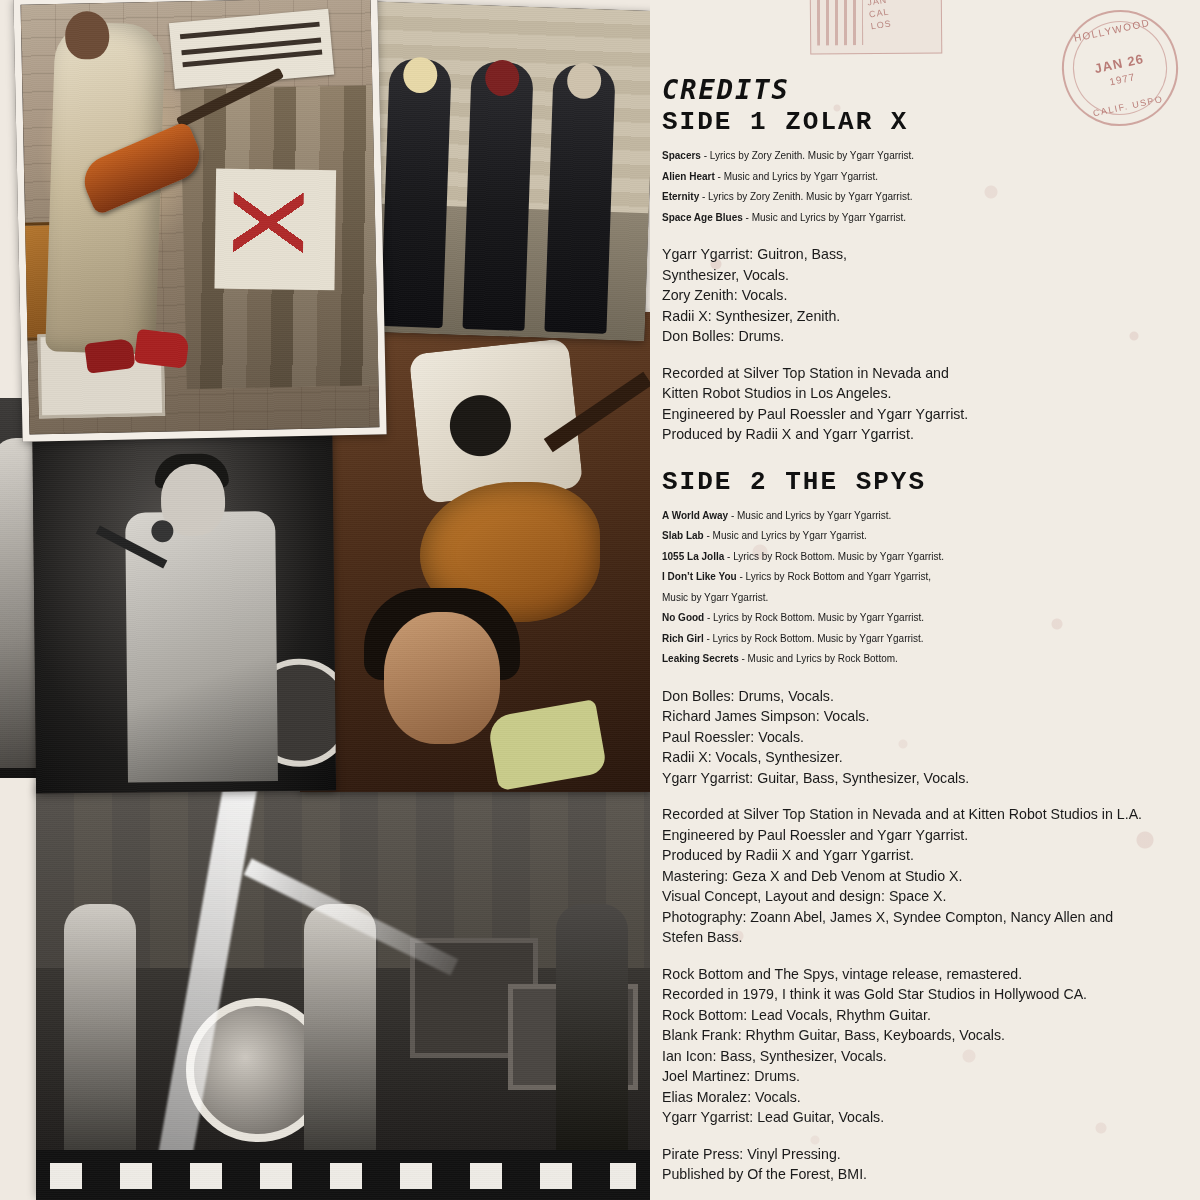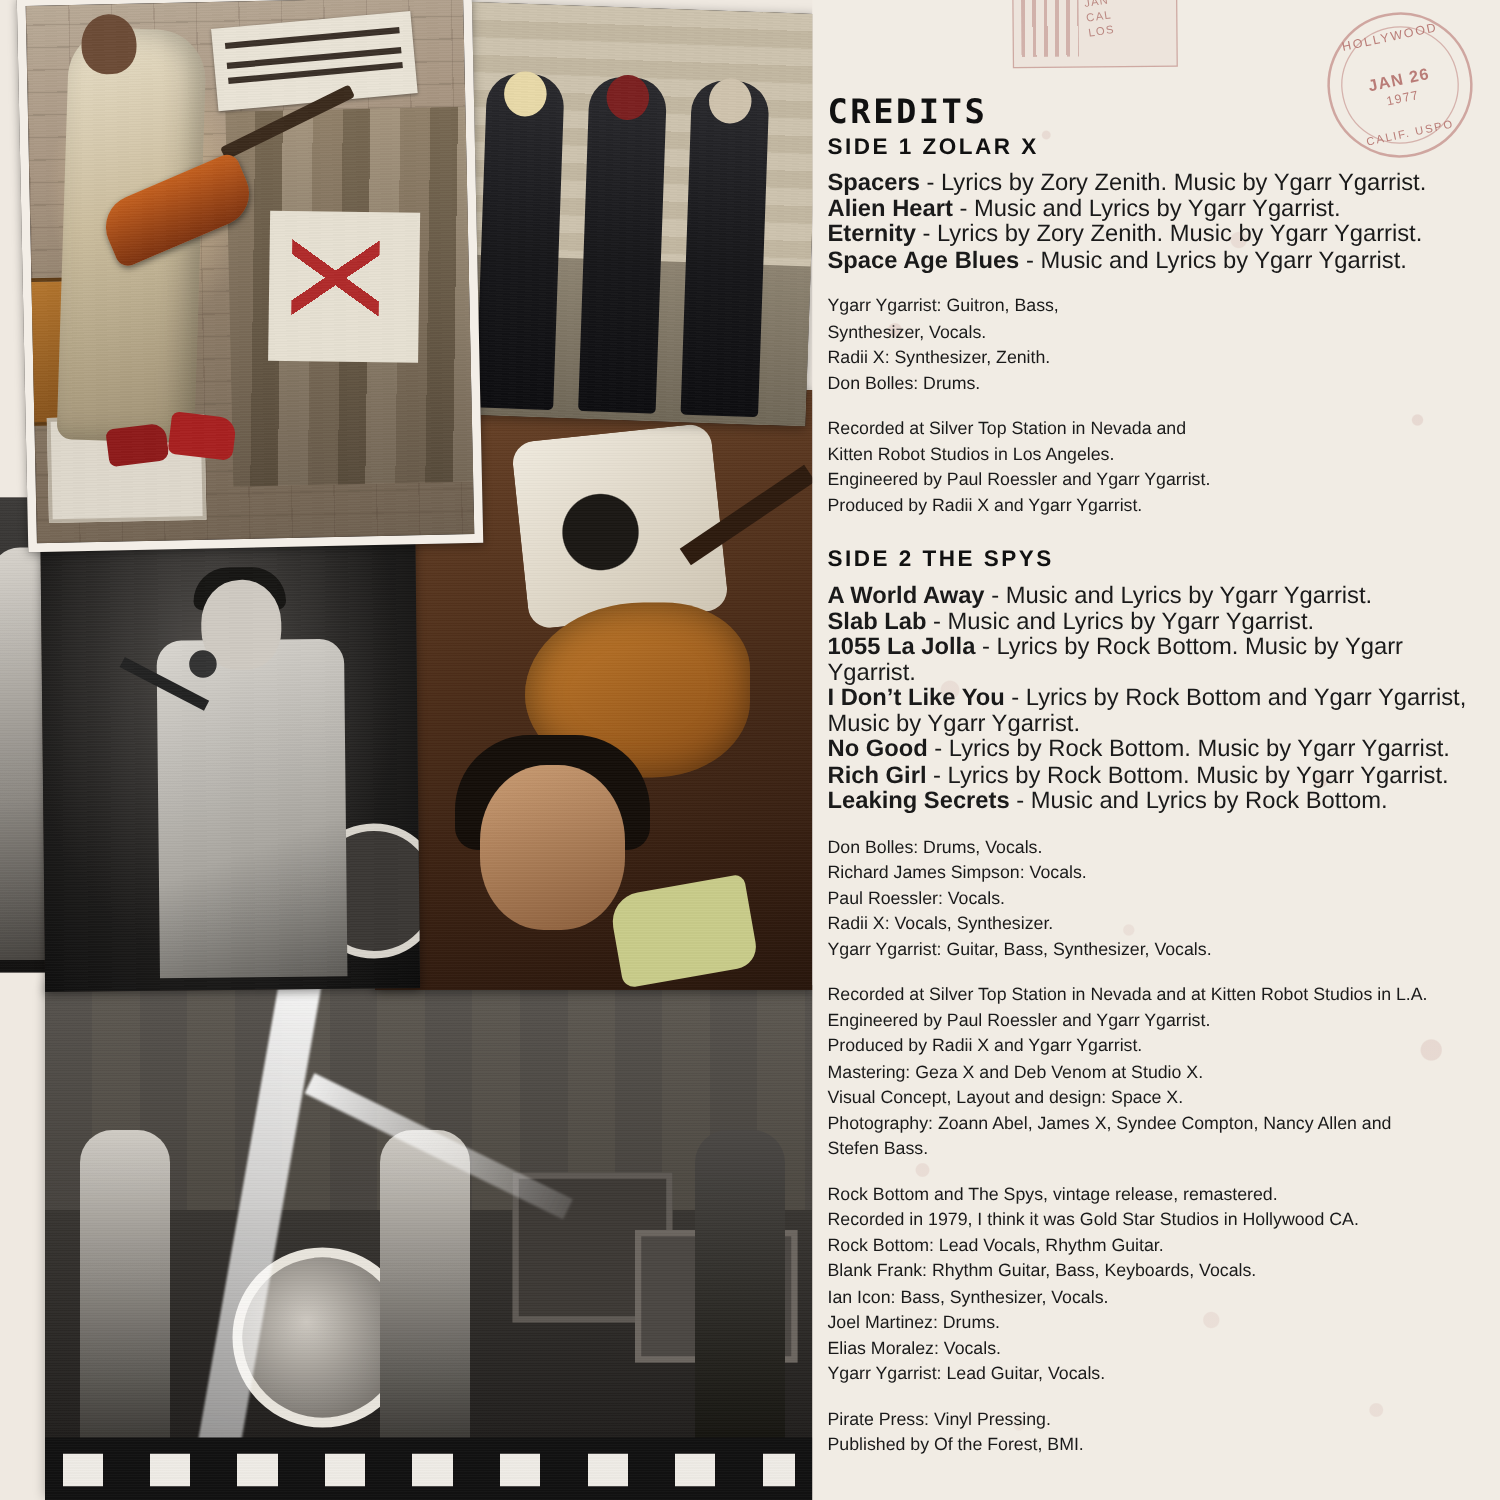--- a/index.html
+++ b/index.html
@@ -373,33 +373,34 @@
     left: 12px; top: 74px; right: 16px;
     color: #151515;
   }
   h1.credits {
     margin: 0 0 2px 0;
     font-family: "DejaVu Sans Mono", monospace;
     font-size: 27px;
     font-weight: bold;
     letter-spacing: 2px;
     color: #111;
+    font-style: italic;
   }
   h2.side {
     margin: 0 0 9px 0;
-    font-family: Liberation Sans, sans-serif;
-    font-size: 18px;
+    font-family: Liberation Mono, monospace;
+    font-size: 26px;
     font-weight: bold;
     letter-spacing: 2px;
     color: #111;
   }
   h2.side.second { margin-top: 0; }
   .tracklist { margin: 0 0 16px 0; }
   .track {
-    font-size: 19px;
+    font-size: 10px;
     line-height: 20.5px;
     color: #1a1a1a;
   }
   .track b { font-weight: bold; }
   .block {
     font-size: 14.2px;
     line-height: 20.5px;
     margin: 0 0 16px 0;
     color: #1a1a1a;
   }
@@ -533,20 +534,21 @@
           <b>Eternity</b><span> - Lyrics by Zory Zenith. Music by Ygarr Ygarrist.</span>
         </div>
         <div class="track">
           <b>Space Age Blues</b><span> - Music and Lyrics by Ygarr Ygarrist.</span>
         </div>
       </div>
 
       <div class="block">
         <span class="ln">Ygarr Ygarrist: Guitron, Bass,</span>
         <span class="ln">Synthesizer, Vocals.</span>
+        <span class="ln">Zory Zenith: Vocals.</span>
         <span class="ln">Radii X: Synthesizer, Zenith.</span>
         <span class="ln">Don Bolles: Drums.</span>
       </div>
 
       <div class="block">
         <span class="ln">Recorded at Silver Top Station in Nevada and</span>
         <span class="ln">Kitten Robot Studios in Los Angeles.</span>
         <span class="ln">Engineered by Paul Roessler and Ygarr Ygarrist.</span>
         <span class="ln">Produced by Radii X and Ygarr Ygarrist.</span>
       </div>

